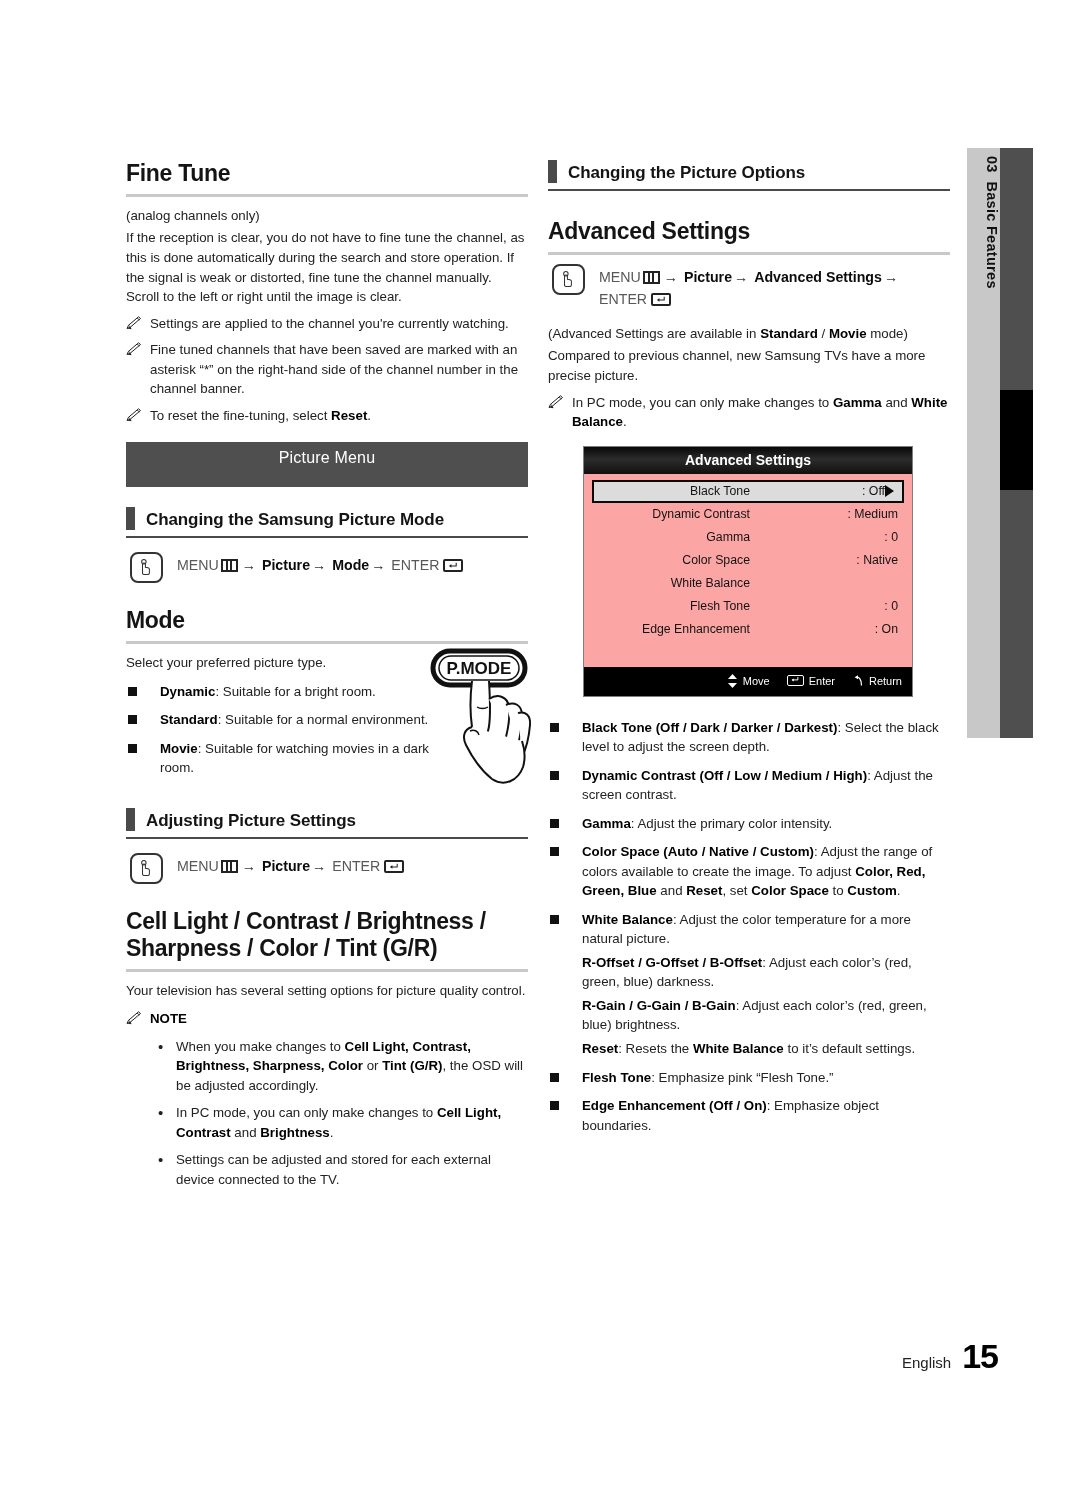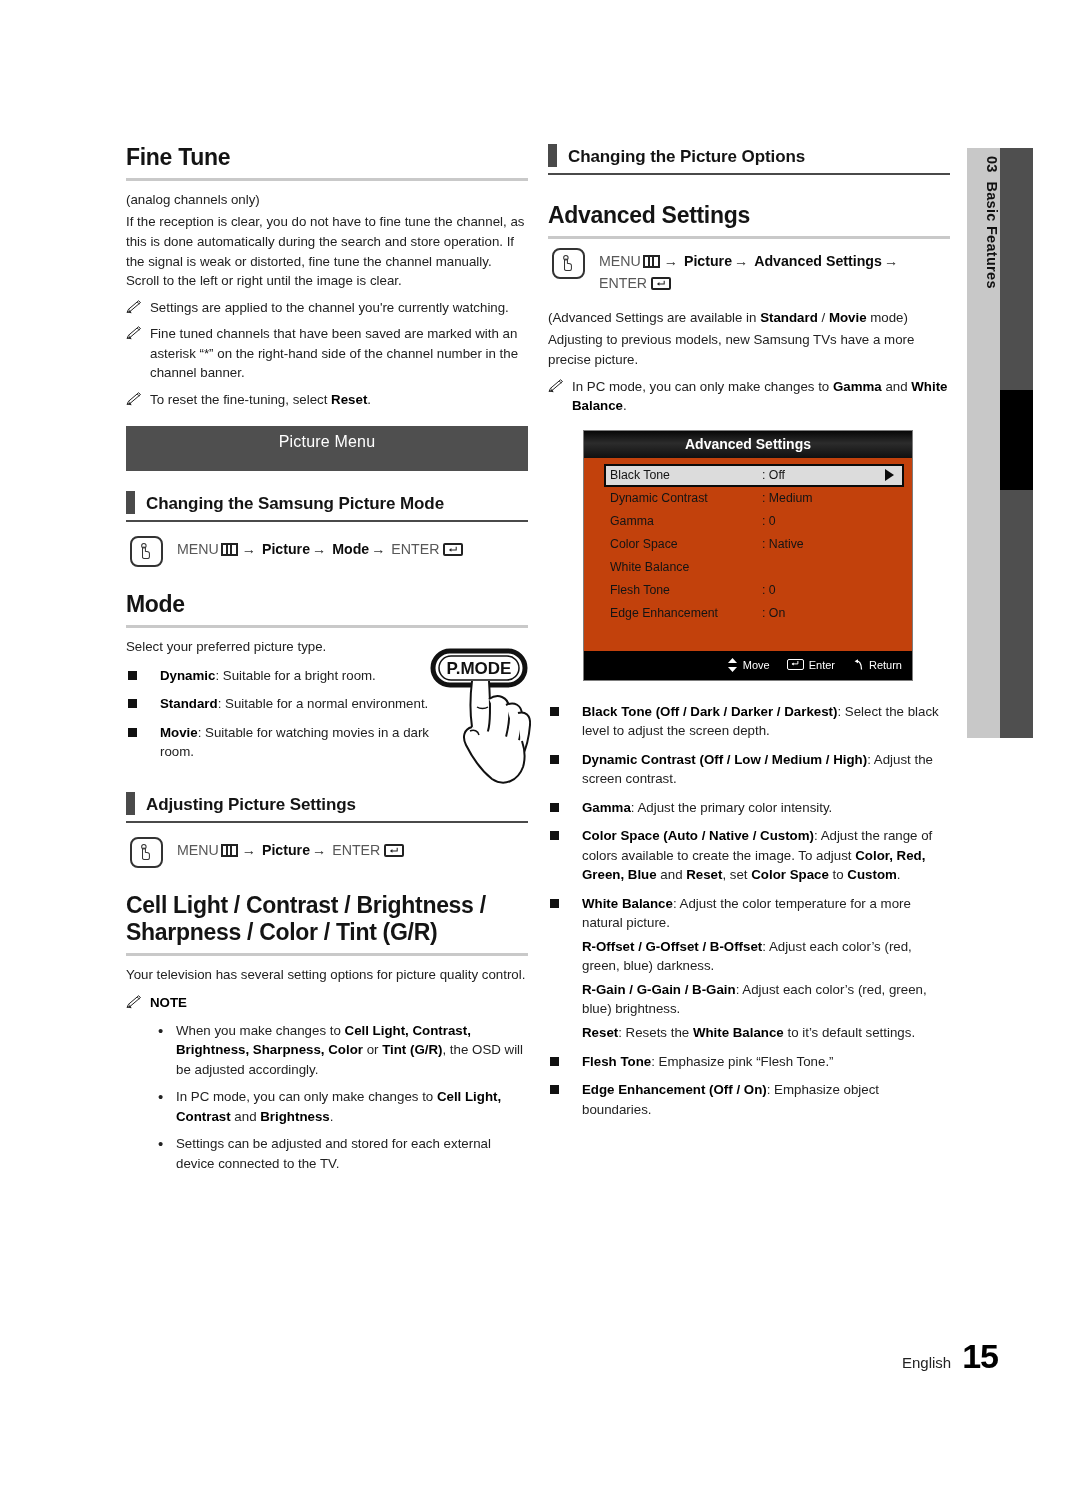--- a/index.html
+++ b/index.html
@@ -12,21 +12,21 @@
     height: 1494px;
     position: relative;
     font-family: "Liberation Sans", sans-serif;
     color: #1a1a1a;
     overflow: hidden;
   }
 
   
   .col {
     position: absolute;
-    top: 144px;
+    top: 160px;
     width: 402px;
   }
   .col-left  { left: 126px; }
   .col-right { left: 548px; }
 
   
   h1.big-head {
     font-size: 23px;
     font-weight: bold;
     letter-spacing: -0.3px;
@@ -220,22 +220,23 @@
   }
   .osd-title {
     background: linear-gradient(180deg,#070707 0%,#2c2c2c 45%,#101010 100%);
     color: #ffffff;
     text-align: center;
     font-size: 14px;
     font-weight: bold;
     padding: 5px 0 6px 0;
   }
   .osd-body {
-    padding: 6px 8px 8px 20px;
-    background: #c2410c;
+    padding: 6px 8px 8px 8px;
+    background: #fca5a5;
+    text-align: right;
   }
   .osd-row {
     display: flex;
     align-items: center;
     font-size: 12.3px;
     color: #141414;
     padding: 3px 6px;
     height: 17px;
     box-sizing: content-box;
   }
@@ -519,21 +520,21 @@
           <path d="M14 3 L14 7 L6 7" fill="none" stroke="#222" stroke-width="1.3"></path>
           <path d="M8 4.6 L5 7 L8 9.4 Z" fill="#222"></path>
         </svg>
       </span>
     </span>
   </div>
 
   <div style="height:14px"></div>
 
   <p class="body">(Advanced Settings are available in <b>Standard</b> / <b>Movie</b> mode)</p>
-  <p class="body">Adjusting to previous models, new Samsung TVs have a more precise picture.</p>
+  <p class="body">Compared to previous channel, new Samsung TVs have a more precise picture.</p>
 
   <div class="note-line">
     <svg class="pencil" viewBox="0 0 17 14">
       <path d="M1 12.5 L4.5 11 L14.5 2.5 L12.5 0.8 L2.5 9.3 Z" fill="none" stroke="#222" stroke-width="1"></path>
       <path d="M2.5 9.3 L4.5 11" stroke="#222" stroke-width="0.8"></path>
       <path d="M11 2 L13.5 4" stroke="#222" stroke-width="0.8"></path>
       <path d="M1 12.5 L5.6 13.2 L4.5 11 Z" fill="#222"></path>
     </svg>
     <span>In PC mode, you can only make changes to <b>Gamma</b> and <b>White Balance</b>.</span>
   </div>

